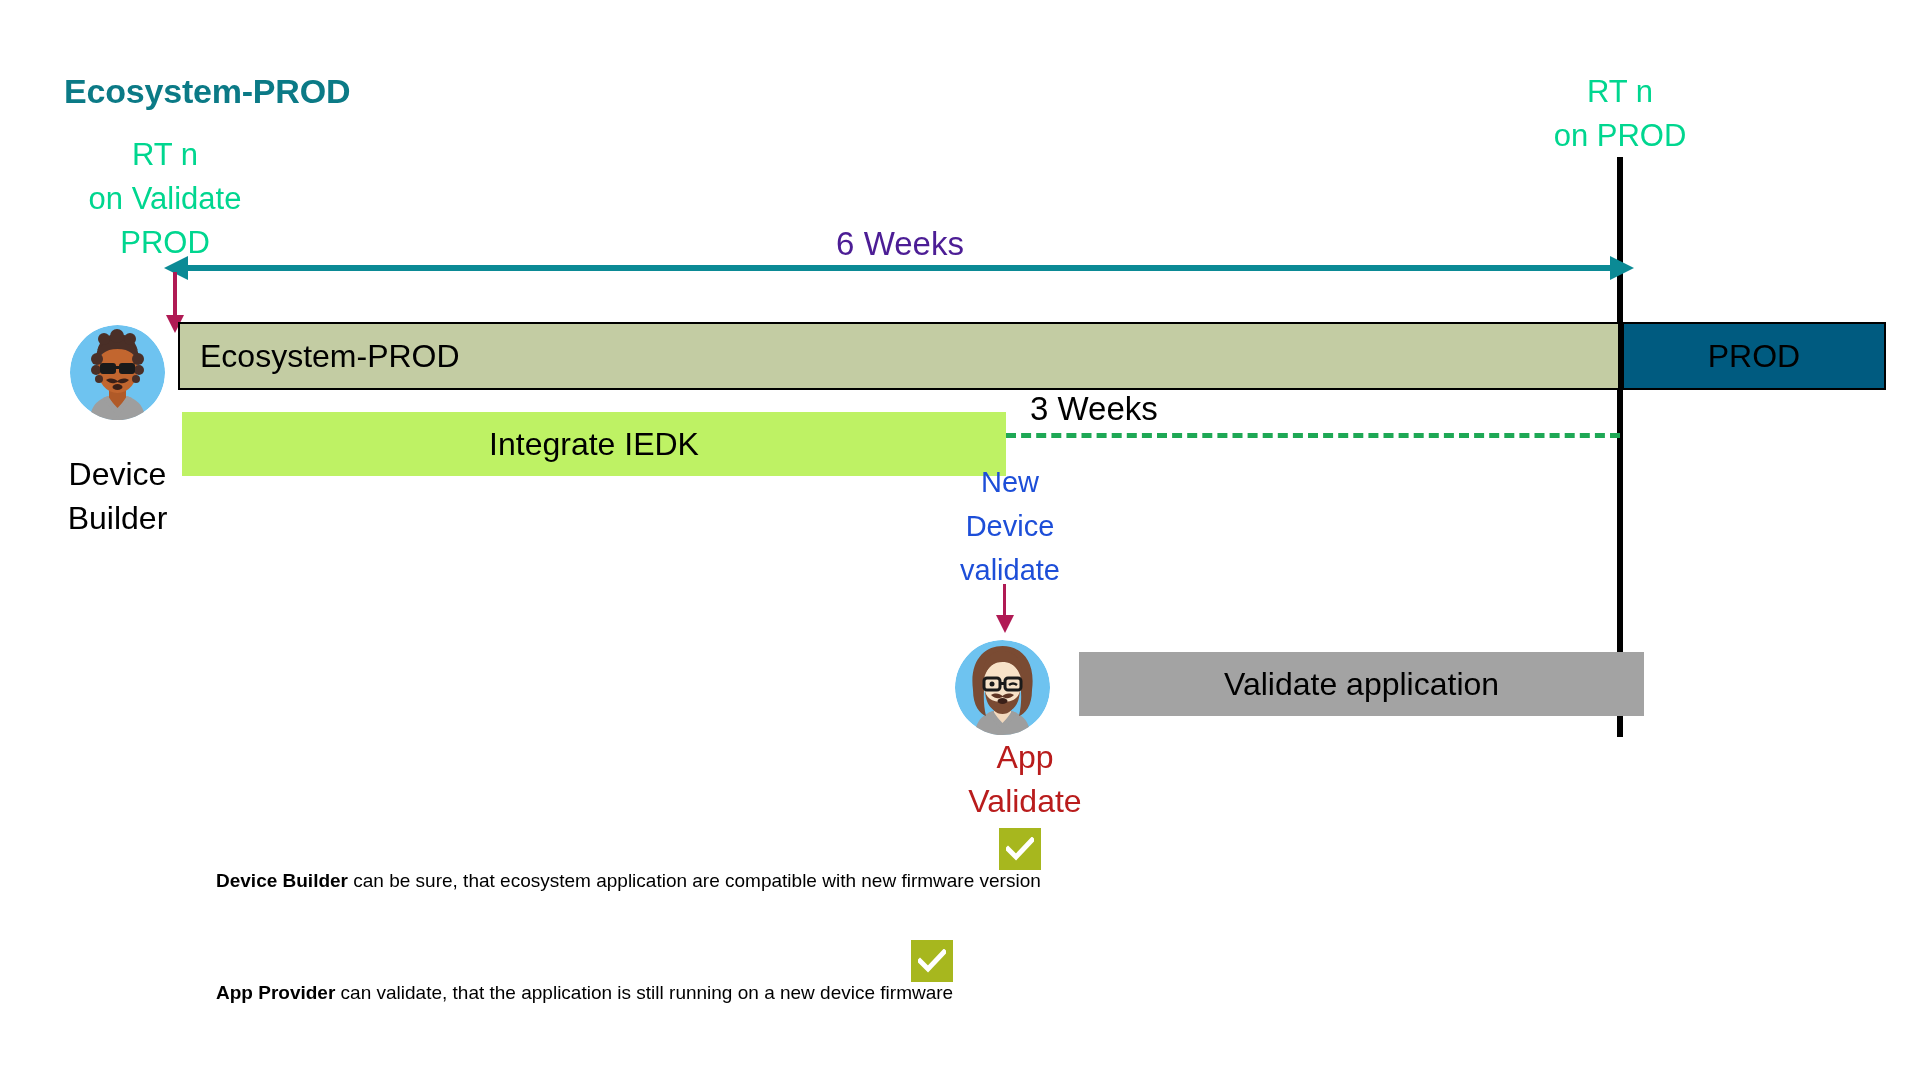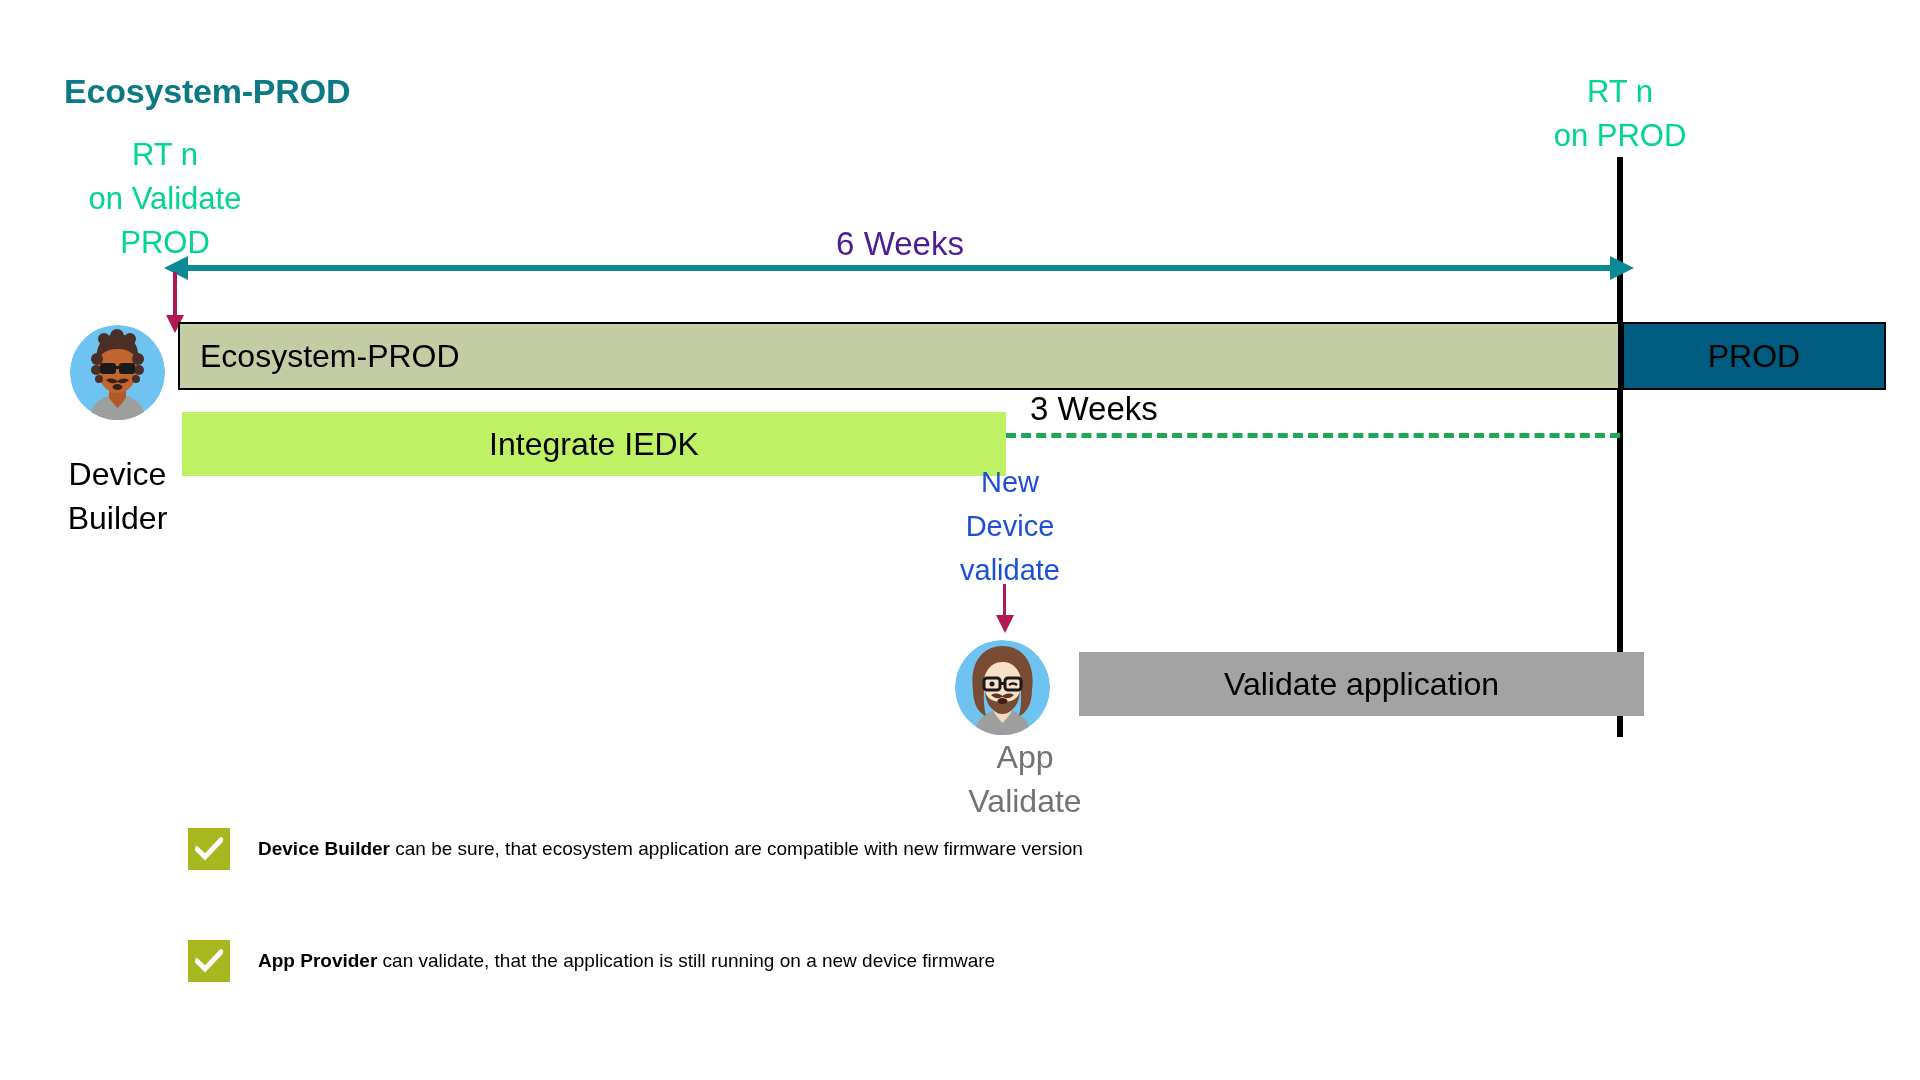--- a/index.html
+++ b/index.html
@@ -172,21 +172,21 @@
     font-size: 29px;
     line-height: 44px;
     color: #1d4ed8;
   }
   #label-app-provider {
     left: 900px; top: 735px;
     width: 250px;
     text-align: center;
     font-size: 32px;
     line-height: 44px;
-    color: #737373;
+    color: #b91c1c;
   }
 
   
   #drop-arrow-mid {
     left: 1003px; top: 584px;
     width: 3px; height: 40px;
     background: #B01A54;
   }
   #drop-arrow-mid-head {
     left: 996px; top: 615px;
@@ -217,21 +217,22 @@
     border-radius: 50%;
     overflow: hidden;
   }
   #avatar-device-builder { left: 70px; top: 325px; width: 95px; height: 95px; }
   #avatar-app-provider   { left: 955px; top: 640px; width: 95px; height: 95px; }
 
   
   .footnote {
     position: absolute;
     display: flex;
-    align-items: center;
+    align-items: flex-end;
+    flex-direction: column;
   }
   #footnote-1 { left: 188px; top: 828px; }
   #footnote-2 { left: 188px; top: 940px; }
   .check-box {
     width: 42px; height: 42px;
     background: #A7B71E;
     position: relative;
     flex: 0 0 auto;
   }
   .check-box svg { position: absolute; left: 7px; top: 9px; }

